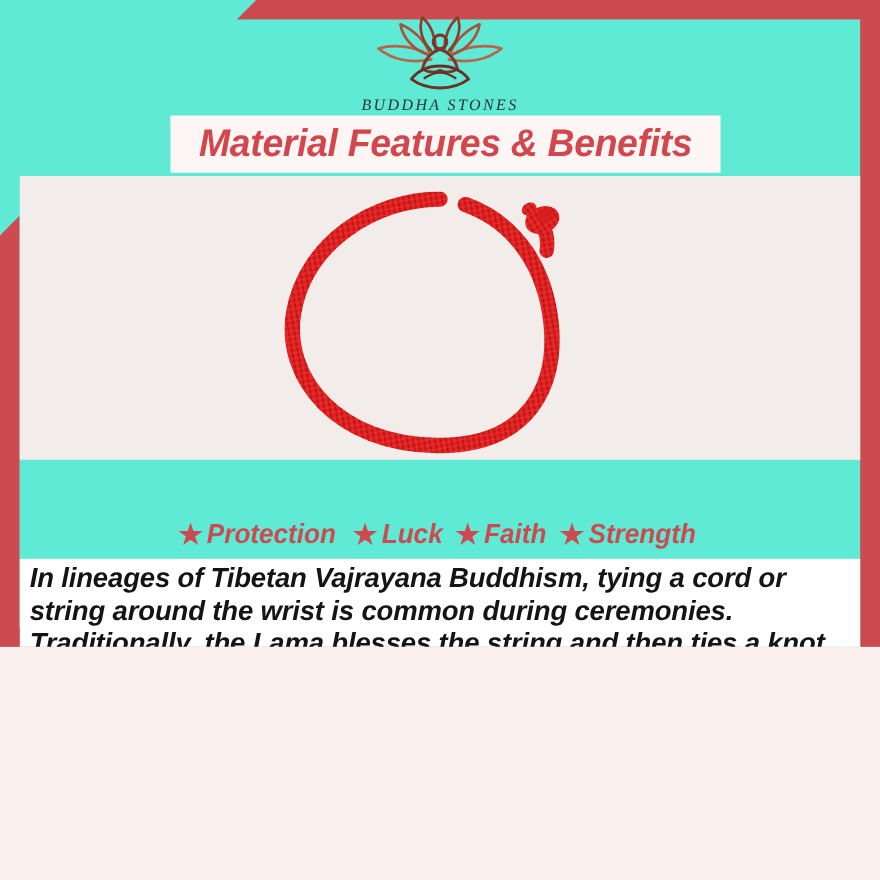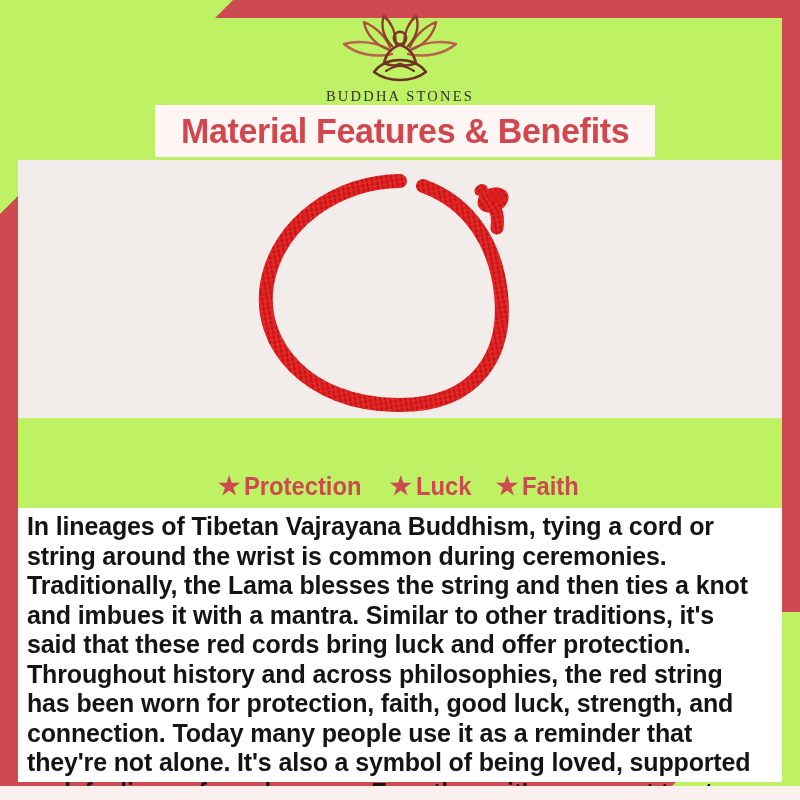--- a/index.html
+++ b/index.html
@@ -10,23 +10,24 @@
     width: 800px;
     height: 800px;
     font-family: "Liberation Sans", sans-serif;
     background: #fbf0ee;
     overflow: hidden;
   }
 
   #page {
     position: relative;
     width: 800px;
-    height: 786px;
-    background: #bef264;
+    height: 588px;
+    background: #5eead4;
     overflow: hidden;
+    font-style: italic;
   }
 
   
   .bar-top {
     position: absolute;
     top: 0;
     left: 215px;
     width: 585px;
     height: 18px;
     background: #cc4a50;
@@ -147,21 +148,21 @@
   
   .benefits {
     position: absolute;
     top: 466px;
     left: 18px;
     width: 764px;
     height: 40px;
     display: flex;
     align-items: center;
     justify-content: center;
-    gap: 14px;
+    gap: 1px;
   }
   .benefit {
     display: inline-flex;
     align-items: center;
     gap: 4px;
     padding: 0 4px;
   }
   .star {
     display: inline-block;
     width: 22px;
@@ -274,19 +275,23 @@
       <span class="benefit-label">Protection</span>
     </span>
     <span class="benefit">
       <span class="star"></span>
       <span class="benefit-label">Luck</span>
     </span>
     <span class="benefit">
       <span class="star"></span>
       <span class="benefit-label">Faith</span>
     </span>
+    <span class="benefit">
+      <span class="star"></span>
+      <span class="benefit-label">Strength</span>
+    </span>
   </div>
 
   <div class="copy-panel">
     <p class="copy-text">In lineages of Tibetan Vajrayana Buddhism, tying a cord or string around the wrist is common during ceremonies. Traditionally, the Lama blesses the string and then ties a knot and imbues it with a mantra. Similar to other traditions, it's said that these red cords bring luck and offer protection. Throughout history and across philosophies, the red string has been worn for protection, faith, good luck, strength, and connection. Today many people use it as a reminder that they're not alone. It's also a symbol of being loved, supported and, feeling safe and secure. For others, it's a prompt to stay positive while facing any adversity.</p>
   </div>
 
 </div>
 
 </body></html>

